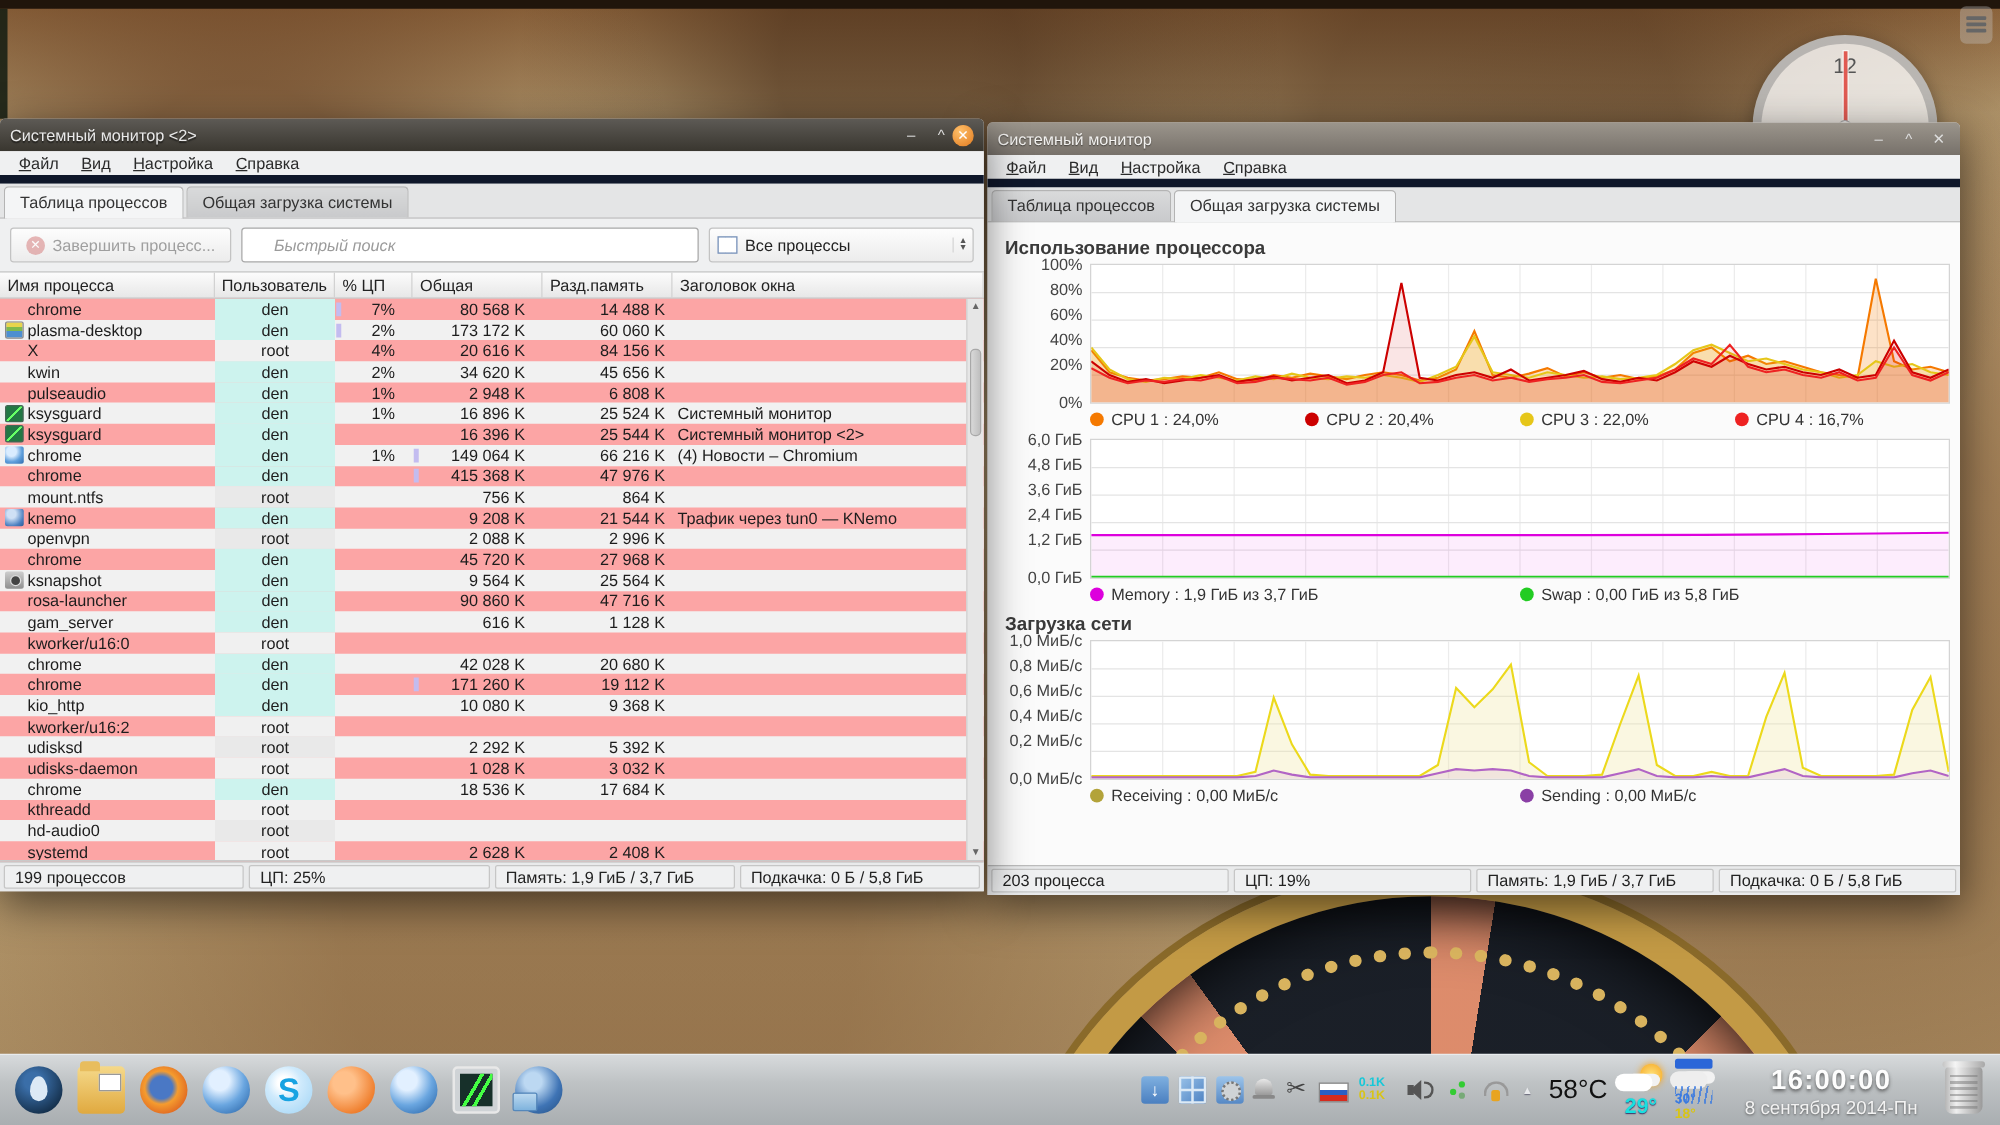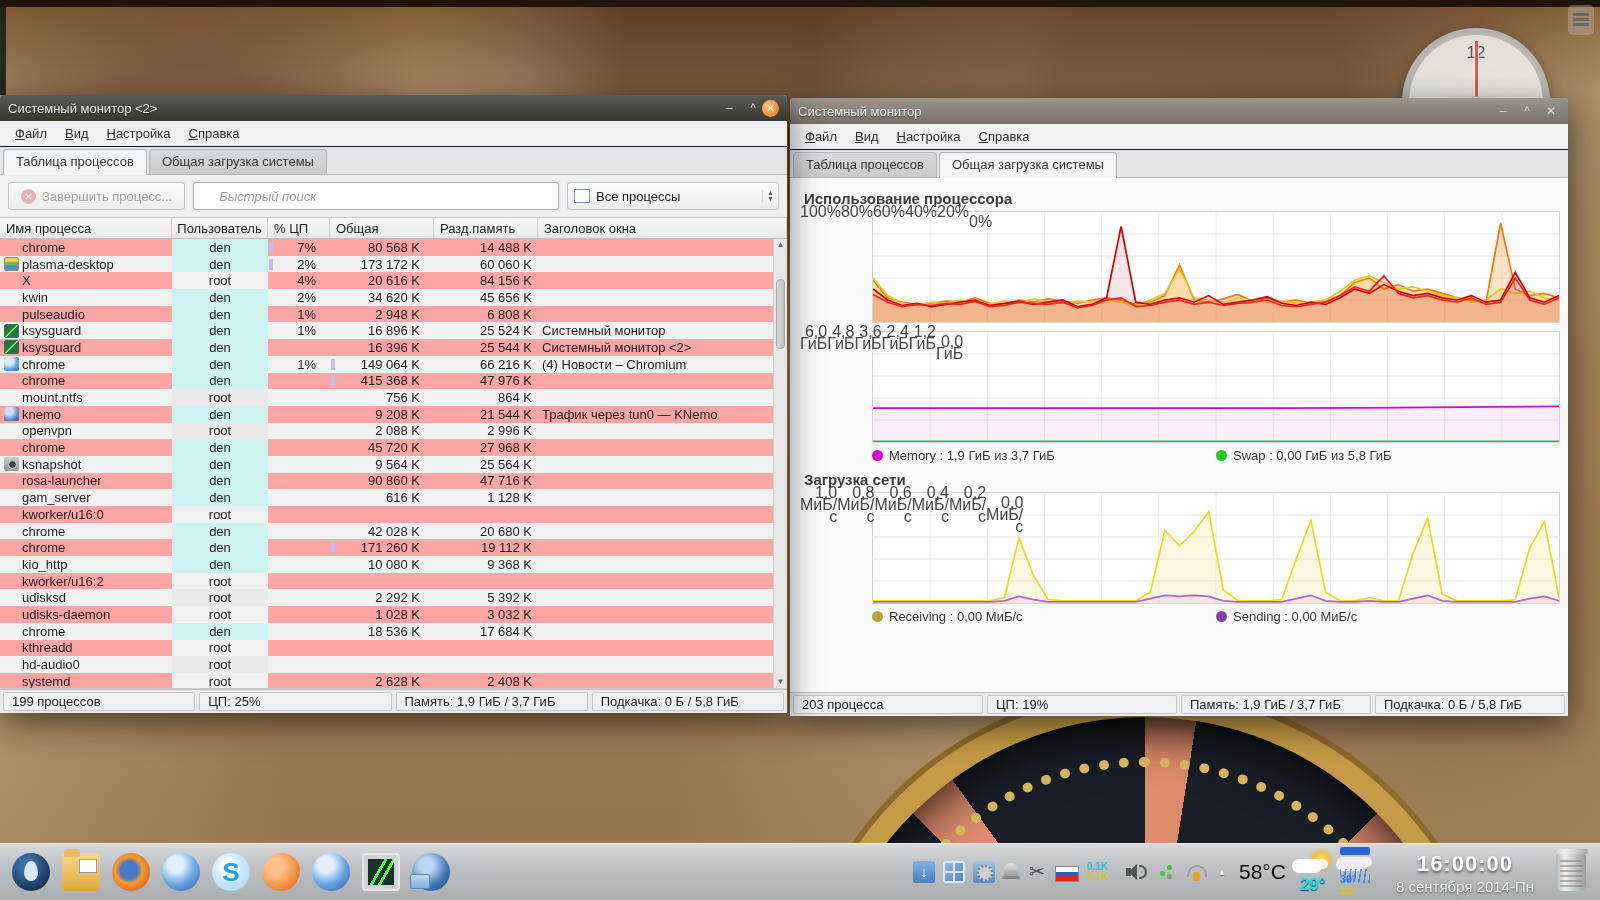--- a/index.html
+++ b/index.html
@@ -34,21 +34,21 @@
   .window { position:absolute; display:flex; flex-direction:column; border-radius:4px 4px 0 0;
     box-shadow:0 10px 34px rgba(0,0,0,.55); background:#eff0f1; }
   .titlebar { height:26px; display:flex; align-items:center; padding:0 8px; border-radius:4px 4px 0 0;
     font-size:13px; color:#e9e9e9; }
   .titlebar.active { background:linear-gradient(180deg,#5d5a55 0,#39362f 100%); }
   .titlebar.inactive { background:linear-gradient(180deg,#9b958c 0,#77716a 100%); color:#f2f1ef; }
   .titlebar .title { flex:1; text-shadow:0 1px 1px rgba(0,0,0,.5); }
   .tb-btn { width:18px; height:18px; margin-left:6px; display:flex; align-items:center; justify-content:center;
     font-size:12px; color:#ddd; }
   .tb-close-active { width:17px; height:17px; border-radius:50%; background:radial-gradient(circle at 35% 30%,#ffc06a,#e07a1f); color:#fff; font-size:11px; display:flex; align-items:center; justify-content:center; }
-  .menubar { height:26px; background:#eff0f1; border-bottom:1px solid #0f172a; display:flex; align-items:center; padding:0 6px; }
+  .menubar { height:26px; background:#eff0f1; border-bottom:7px solid #0f172a; display:flex; align-items:center; padding:0 6px; }
   .menu-item { padding:3px 9px; font-size:13px; color:#2b2b2b; }
   .menu-item::first-letter { text-decoration:underline; }
   .tabbar { height:28px; display:flex; align-items:flex-end; padding:0 3px; background:#e4e5e6; border-bottom:1px solid #b9b9b9; }
   .tab { padding:4px 12px 5px; font-size:13px; color:#333; border:1px solid #b4b4b4; border-bottom:none;
     border-radius:4px 4px 0 0; background:linear-gradient(180deg,#d9dadb,#c9cacc); margin-right:2px; }
   .tab.active { background:#f4f5f6; position:relative; top:1px; padding-bottom:6px; }
 
   
   #win-left { left:0; top:95px; width:787px; height:618px; z-index:3; }
   .toolbar { height:42px; display:flex; align-items:center; padding:0 8px; background:#eff0f1; gap:8px; }
@@ -95,21 +95,21 @@
 
   .statusbar { height:24px; display:flex; align-items:stretch; background:#e9eaeb; border-top:1px solid #bcbcbc; padding:2px 3px; gap:4px; }
   .statusbar .cell { flex:1; border:1px solid #c6c6c6; border-radius:2px; background:#eff0f1; font-size:13px; color:#222; display:flex; align-items:center; padding:0 8px; }
 
   
   #win-right { left:790px; top:98px; width:778px; height:618px; z-index:2; }
   #charts { flex:1; background:#fbfbfb; padding:10px 8px 0 10px; overflow:hidden; }
   .chart-section { margin-bottom:8px; }
   .chart-head { font-size:15px; font-weight:bold; color:#3a3a3a; margin:2px 0 4px 4px; }
   .chart-row { display:flex; }
-  .ylabels { width:72px; display:flex; flex-direction:row; justify-content:space-between; text-align:right; padding-right:6px; font-size:16px; color:#444; }
+  .ylabels { width:72px; display:flex; flex-direction:column; justify-content:space-between; text-align:right; padding-right:6px; font-size:13px; color:#444; }
   .ylabels div { height:12px; line-height:12px; transform:translateY(-5px); }
   .ylabels div:last-child { transform:translateY(5px); }
   .plot { flex:1; height:112px; border:1px solid #d4d4d4; background:#fff; }
   .plot svg { width:100%; height:100%; display:block; }
   .legend { display:flex; margin:5px 0 3px 72px; }
   .legend .li { flex:1; display:flex; align-items:center; gap:6px; font-size:13px; color:#333; }
   .legend .dot { width:11px; height:11px; border-radius:50%; }
 
   
   #panel { position:absolute; left:0; right:0; bottom:0; height:57px; z-index:5;
@@ -589,20 +589,38 @@
               <polyline points="0.0,124.0 21.3,156.0 42.6,164.0 63.8,168.0 85.1,166.0 106.4,162.0 127.7,164.0 148.9,156.0 170.2,166.0 191.5,168.0 212.8,160.0 234.0,164.0 255.3,158.0 276.6,162.0 297.9,166.0 319.1,160.0 340.4,156.0 361.7,160.0 383.0,168.0 404.3,164.0 425.5,152.0 446.8,96.0 468.1,160.0 489.4,164.0 510.6,158.0 531.9,150.0 553.2,162.0 574.5,156.0 595.7,164.0 617.0,160.0 638.3,166.0 659.6,162.0 680.9,152.0 702.1,128.0 723.4,120.0 744.7,140.0 766.0,132.0 787.2,144.0 808.5,140.0 829.8,148.0 851.1,156.0 872.3,160.0 893.6,164.0 914.9,20.0 936.2,140.0 957.4,152.0 978.7,148.0 1000.0,156.0" fill="none" stroke="#f57900" stroke-width="1.7" vector-effect="non-scaling-stroke"></polyline>
               <path d="M0,200 L0.0,120.0 L21.3,152.0 L42.6,166.0 L63.8,170.0 L85.1,164.0 L106.4,166.0 L127.7,160.0 L148.9,164.0 L170.2,168.0 L191.5,162.0 L212.8,166.0 L234.0,158.0 L255.3,164.0 L276.6,166.0 L297.9,162.0 L319.1,164.0 L340.4,160.0 L361.7,164.0 L383.0,170.0 L404.3,160.0 L425.5,148.0 L446.8,104.0 L468.1,156.0 L489.4,160.0 L510.6,164.0 L531.9,156.0 L553.2,160.0 L574.5,164.0 L595.7,162.0 L617.0,166.0 L638.3,164.0 L659.6,160.0 L680.9,144.0 L702.1,124.0 L723.4,116.0 L744.7,128.0 L766.0,140.0 L787.2,136.0 L808.5,144.0 L829.8,152.0 L851.1,156.0 L872.3,164.0 L893.6,160.0 L914.9,140.0 L936.2,148.0 L957.4,144.0 L978.7,156.0 L1000.0,160.0 L1000,200 Z" fill="rgba(230,198,25,0.15)" stroke="none"></path>
               <polyline points="0.0,120.0 21.3,152.0 42.6,166.0 63.8,170.0 85.1,164.0 106.4,166.0 127.7,160.0 148.9,164.0 170.2,168.0 191.5,162.0 212.8,166.0 234.0,158.0 255.3,164.0 276.6,166.0 297.9,162.0 319.1,164.0 340.4,160.0 361.7,164.0 383.0,170.0 404.3,160.0 425.5,148.0 446.8,104.0 468.1,156.0 489.4,160.0 510.6,164.0 531.9,156.0 553.2,160.0 574.5,164.0 595.7,162.0 617.0,166.0 638.3,164.0 659.6,160.0 680.9,144.0 702.1,124.0 723.4,116.0 744.7,128.0 766.0,140.0 787.2,136.0 808.5,144.0 829.8,152.0 851.1,156.0 872.3,164.0 893.6,160.0 914.9,140.0 936.2,148.0 957.4,144.0 978.7,156.0 1000.0,160.0" fill="none" stroke="#e6c619" stroke-width="1.7" vector-effect="non-scaling-stroke"></polyline>
               <path d="M0,200 L0.0,140.0 L21.3,160.0 L42.6,170.0 L63.8,166.0 L85.1,172.0 L106.4,168.0 L127.7,164.0 L148.9,160.0 L170.2,170.0 L191.5,166.0 L212.8,162.0 L234.0,168.0 L255.3,164.0 L276.6,160.0 L297.9,172.0 L319.1,168.0 L340.4,156.0 L361.7,26.0 L383.0,164.0 L404.3,168.0 L425.5,160.0 L446.8,156.0 L468.1,164.0 L489.4,152.0 L510.6,168.0 L531.9,164.0 L553.2,160.0 L574.5,154.0 L595.7,166.0 L617.0,170.0 L638.3,164.0 L659.6,168.0 L680.9,156.0 L702.1,140.0 L723.4,148.0 L744.7,132.0 L766.0,144.0 L787.2,152.0 L808.5,148.0 L829.8,156.0 L851.1,160.0 L872.3,152.0 L893.6,164.0 L914.9,160.0 L936.2,110.0 L957.4,156.0 L978.7,164.0 L1000.0,152.0 L1000,200 Z" fill="rgba(204,0,0,0.10)" stroke="none"></path>
               <polyline points="0.0,140.0 21.3,160.0 42.6,170.0 63.8,166.0 85.1,172.0 106.4,168.0 127.7,164.0 148.9,160.0 170.2,170.0 191.5,166.0 212.8,162.0 234.0,168.0 255.3,164.0 276.6,160.0 297.9,172.0 319.1,168.0 340.4,156.0 361.7,26.0 383.0,164.0 404.3,168.0 425.5,160.0 446.8,156.0 468.1,164.0 489.4,152.0 510.6,168.0 531.9,164.0 553.2,160.0 574.5,154.0 595.7,166.0 617.0,170.0 638.3,164.0 659.6,168.0 680.9,156.0 702.1,140.0 723.4,148.0 744.7,132.0 766.0,144.0 787.2,152.0 808.5,148.0 829.8,156.0 851.1,160.0 872.3,152.0 893.6,164.0 914.9,160.0 936.2,110.0 957.4,156.0 978.7,164.0 1000.0,152.0" fill="none" stroke="#cc0000" stroke-width="1.7" vector-effect="non-scaling-stroke"></polyline>
               <path d="M0,200 L0.0,150.0 L21.3,164.0 L42.6,172.0 L63.8,168.0 L85.1,170.0 L106.4,166.0 L127.7,168.0 L148.9,162.0 L170.2,172.0 L191.5,170.0 L212.8,164.0 L234.0,166.0 L255.3,168.0 L276.6,164.0 L297.9,174.0 L319.1,170.0 L340.4,160.0 L361.7,156.0 L383.0,172.0 L404.3,170.0 L425.5,164.0 L446.8,160.0 L468.1,168.0 L489.4,164.0 L510.6,170.0 L531.9,166.0 L553.2,164.0 L574.5,160.0 L595.7,170.0 L617.0,172.0 L638.3,168.0 L659.6,164.0 L680.9,152.0 L702.1,136.0 L723.4,144.0 L744.7,116.0 L766.0,148.0 L787.2,156.0 L808.5,152.0 L829.8,160.0 L851.1,164.0 L872.3,156.0 L893.6,168.0 L914.9,164.0 L936.2,120.0 L957.4,160.0 L978.7,168.0 L1000.0,156.0 L1000,200 Z" fill="rgba(238,34,34,0.10)" stroke="none"></path>
               <polyline points="0.0,150.0 21.3,164.0 42.6,172.0 63.8,168.0 85.1,170.0 106.4,166.0 127.7,168.0 148.9,162.0 170.2,172.0 191.5,170.0 212.8,164.0 234.0,166.0 255.3,168.0 276.6,164.0 297.9,174.0 319.1,170.0 340.4,160.0 361.7,156.0 383.0,172.0 404.3,170.0 425.5,164.0 446.8,160.0 468.1,168.0 489.4,164.0 510.6,170.0 531.9,166.0 553.2,164.0 574.5,160.0 595.7,170.0 617.0,172.0 638.3,168.0 659.6,164.0 680.9,152.0 702.1,136.0 723.4,144.0 744.7,116.0 766.0,148.0 787.2,156.0 808.5,152.0 829.8,160.0 851.1,164.0 872.3,156.0 893.6,168.0 914.9,164.0 936.2,120.0 957.4,160.0 978.7,168.0 1000.0,156.0" fill="none" stroke="#ee2222" stroke-width="1.7" vector-effect="non-scaling-stroke"></polyline>
             </svg>
           </div>
         </div>
+        <div class="legend">
+          <div class="li">
+            <span class="dot" style="background: rgb(245, 121, 0);"></span>
+            <span>CPU 1 : 24,0%</span>
+          </div>
+          <div class="li">
+            <span class="dot" style="background: rgb(204, 0, 0);"></span>
+            <span>CPU 2 : 20,4%</span>
+          </div>
+          <div class="li">
+            <span class="dot" style="background: rgb(230, 198, 25);"></span>
+            <span>CPU 3 : 22,0%</span>
+          </div>
+          <div class="li">
+            <span class="dot" style="background: rgb(238, 34, 34);"></span>
+            <span>CPU 4 : 16,7%</span>
+          </div>
+        </div>
       </div>
       <div class="chart-section">
         <div class="chart-row">
           <div class="ylabels">
             <div>6,0 ГиБ</div>
             <div>4,8 ГиБ</div>
             <div>3,6 ГиБ</div>
             <div>2,4 ГиБ</div>
             <div>1,2 ГиБ</div>
             <div>0,0 ГиБ</div>

